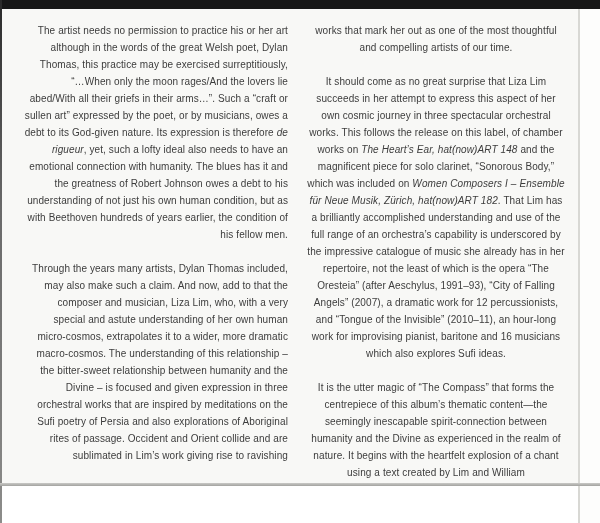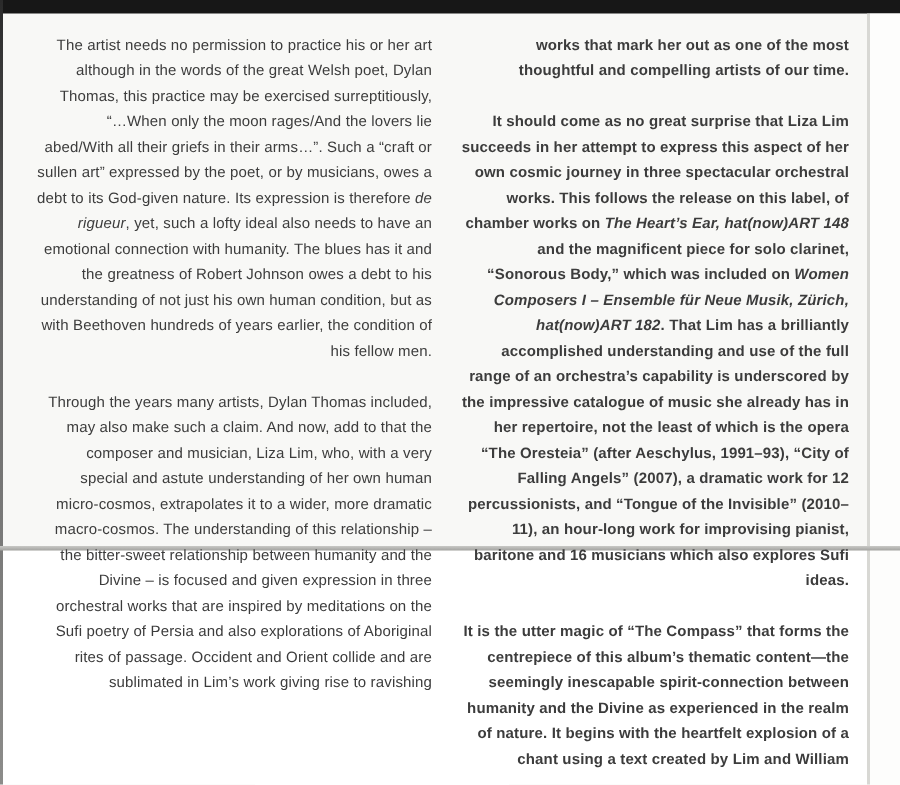--- a/index.html
+++ b/index.html
@@ -11,21 +11,21 @@
     --bottom-edge:#a3a3a0;
     --margin-strip:#fdfdfc;
   }
   html,body{margin:0;padding:0;}
   body{
     width:600px;height:523px;overflow:hidden;
     font-family:"Liberation Sans", sans-serif;
     background:#ffffff;
   }
   .scan{
-    position:relative;width:600px;height:367px;
+    position:relative;width:600px;height:486px;
     background:var(--page-bg);
   }
   .top-bar{
     position:absolute;left:0;top:0;width:600px;height:9px;
     background:var(--top-bar);
   }
   .left-edge{
     position:absolute;left:0;top:0;width:2px;height:523px;
     background:linear-gradient(to bottom, #2a2a2a, #6a6a6a 40%, #8c8c8a);
   }
@@ -62,18 +62,18 @@
   <div class="margin-strip"></div>
   <div class="crease"></div>
   <div class="left-edge"></div>
   <div class="bottom-edge"></div>
 
   <div class="col col-left" style="text-align: right;">
       <p class="para"><span>The artist needs no permission to practice his or her art although in the words of the great Welsh poet, Dylan Thomas, this practice may be exercised surreptitiously, “…When only the moon rages/And the lovers lie abed/With all their griefs in their arms…”. Such a “craft or sullen art” expressed by the poet, or by musicians, owes a debt to its God-given nature. Its expression is therefore </span><em>de rigueur</em><span>, yet, such a lofty ideal also needs to have an emotional connection with humanity. The blues has it and the greatness of Robert Johnson owes a debt to his understanding of not just his own human condition, but as with Beethoven hundreds of years earlier, the condition of his fellow men.</span></p>
       <p class="para"><span>Through the years many artists, Dylan Thomas included, may also make such a claim. And now, add to that the composer and musician, Liza Lim, who, with a very special and astute understanding of her own human micro-cosmos, extrapolates it to a wider, more dramatic macro-cosmos. The understanding of this relationship – the bitter-sweet relationship between humanity and the Divine – is focused and given expression in three orchestral works that are inspired by meditations on the Sufi poetry of Persia and also explorations of Aboriginal rites of passage. Occident and Orient collide and are sublimated in Lim’s work giving rise to ravishing</span></p>
     </div>
 
-  <div class="col col-right" style="text-align: right; font-weight: bold;">
+  <div class="col col-right" style="text-align: center;">
       <p class="para"><span>works that mark her out as one of the most thoughtful and compelling artists of our time.</span></p>
       <p class="para"><span>It should come as no great surprise that Liza Lim succeeds in her attempt to express this aspect of her own cosmic journey in three spectacular orchestral works. This follows the release on this label, of chamber works on </span><em>The Heart’s Ear, hat(now)ART 148</em><span> and the magnificent piece for solo clarinet, “Sonorous Body,” which was included on </span><em>Women Composers I – Ensemble für Neue Musik, Zürich, hat(now)ART 182</em><span>. That Lim has a brilliantly accomplished understanding and use of the full range of an orchestra’s capability is underscored by the impressive catalogue of music she already has in her repertoire, not the least of which is the opera “The Oresteia” (after Aeschylus, 1991–93), “City of Falling Angels” (2007), a dramatic work for 12 percussionists, and “Tongue of the Invisible” (2010–11), an hour-long work for improvising pianist, baritone and 16 musicians which also explores Sufi ideas.</span></p>
       <p class="para"><span>It is the utter magic of “The Compass” that forms the centrepiece of this album’s thematic content—the seemingly inescapable spirit-connection between humanity and the Divine as experienced in the realm of nature. It begins with the heartfelt explosion of a chant using a text created by Lim and William</span></p>
     </div>
 </div>
 
 </body></html>

